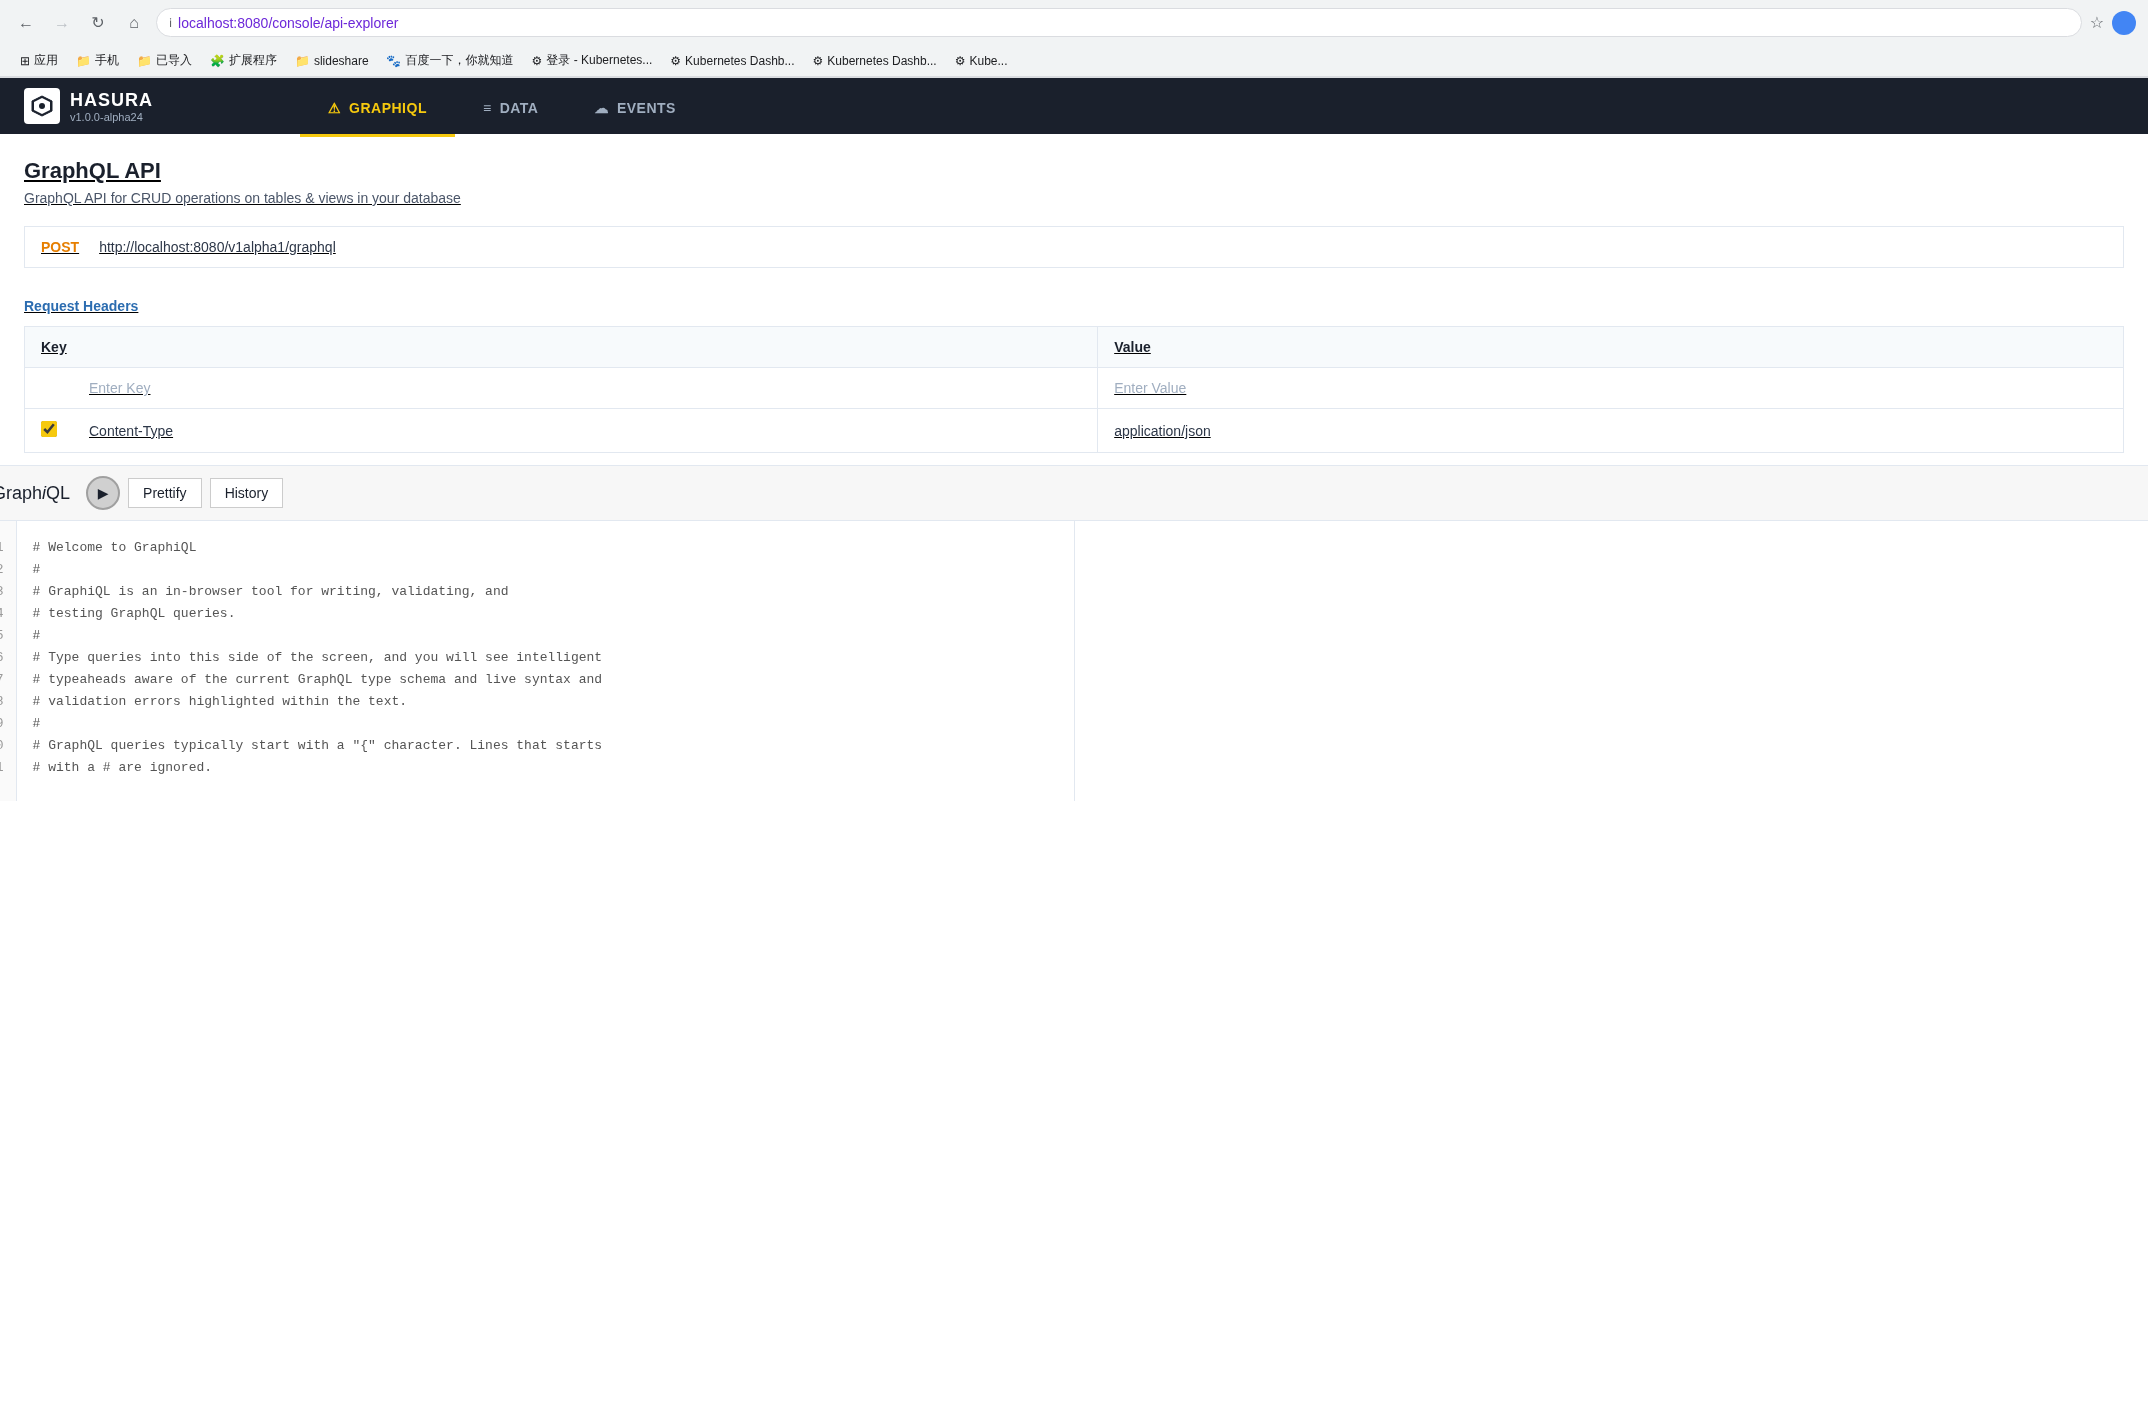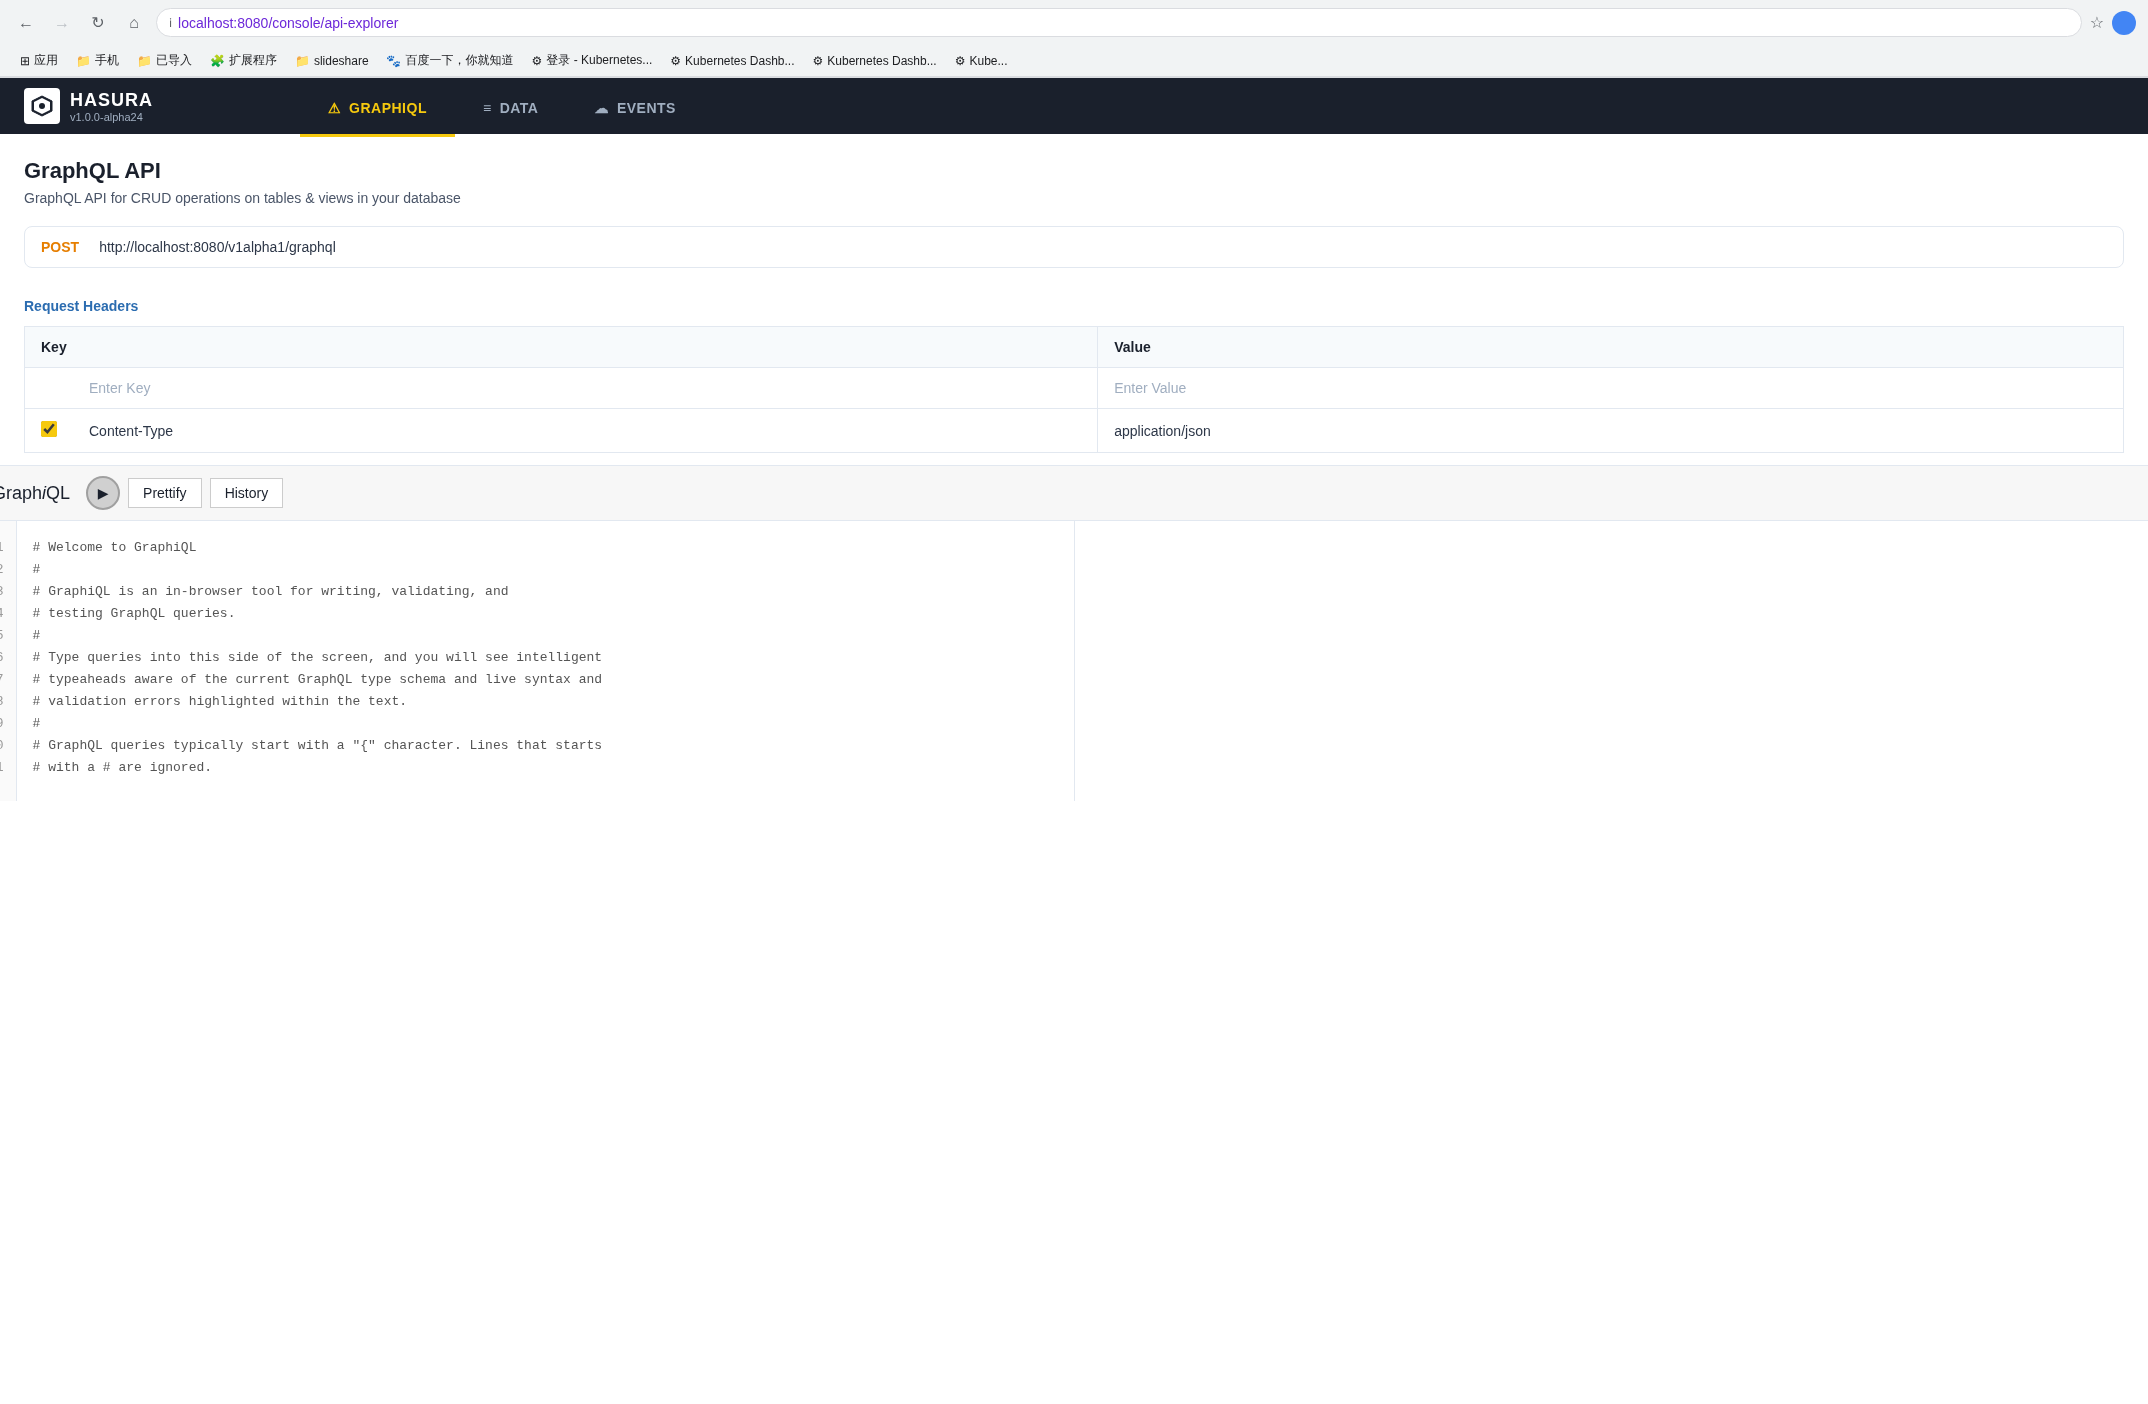--- a/index.html
+++ b/index.html
@@ -127,39 +127,40 @@
     }
     .nav-tab.active {
       color: #f6c90e;
       border-bottom: 3px solid #f6c90e;
     }
     .nav-tab-icon { font-size: 14px; }
 
     
     .main-content {
       padding: 24px 24px 0 24px;
+      text-decoration: underline;
     }
     .page-title {
       font-size: 22px;
       font-weight: 700;
       color: #1a202c;
       margin-bottom: 6px;
     }
     .page-description {
       font-size: 14px;
       color: #4a5568;
       margin-bottom: 20px;
     }
 
     
     .endpoint-container {
       display: flex;
       align-items: center;
       border: 1px solid #e2e8f0;
-      border-radius: 8px;
+      border-radius: 0;
       padding: 12px 16px;
       margin-bottom: 30px;
       gap: 20px;
     }
     .method-badge {
       font-size: 14px;
       font-weight: 700;
       color: #e67e00;
     }
     .endpoint-url {

